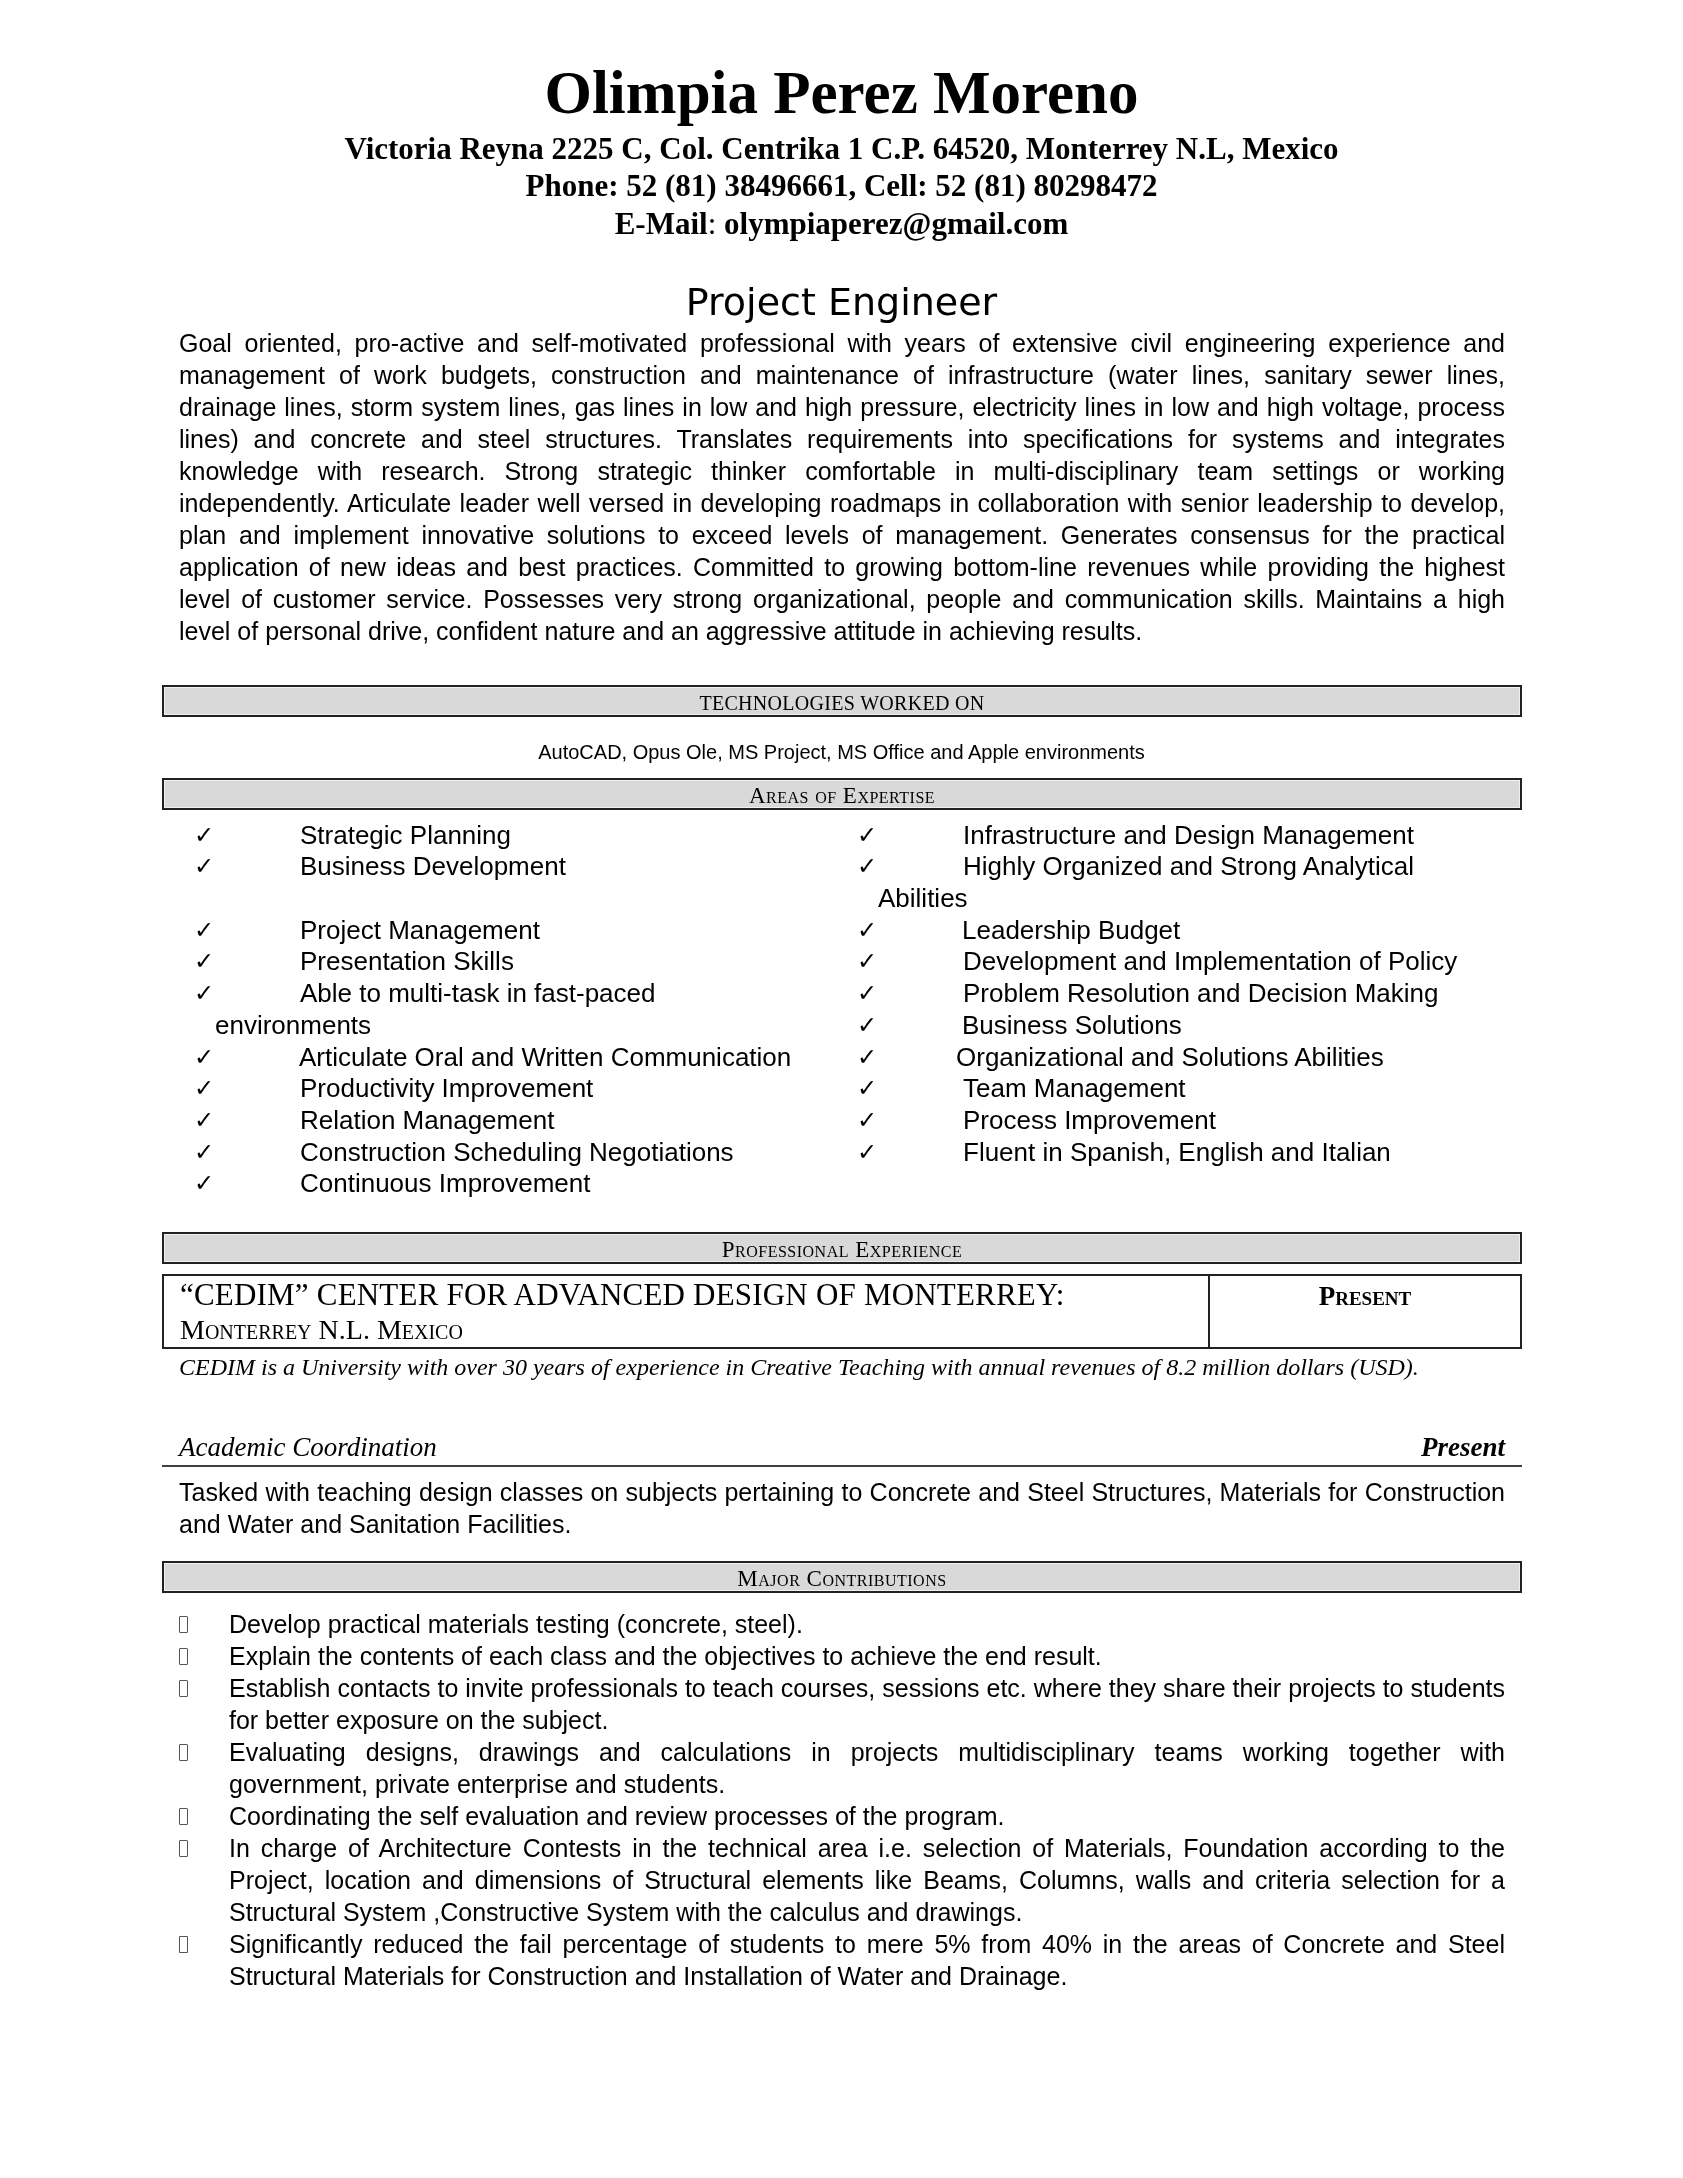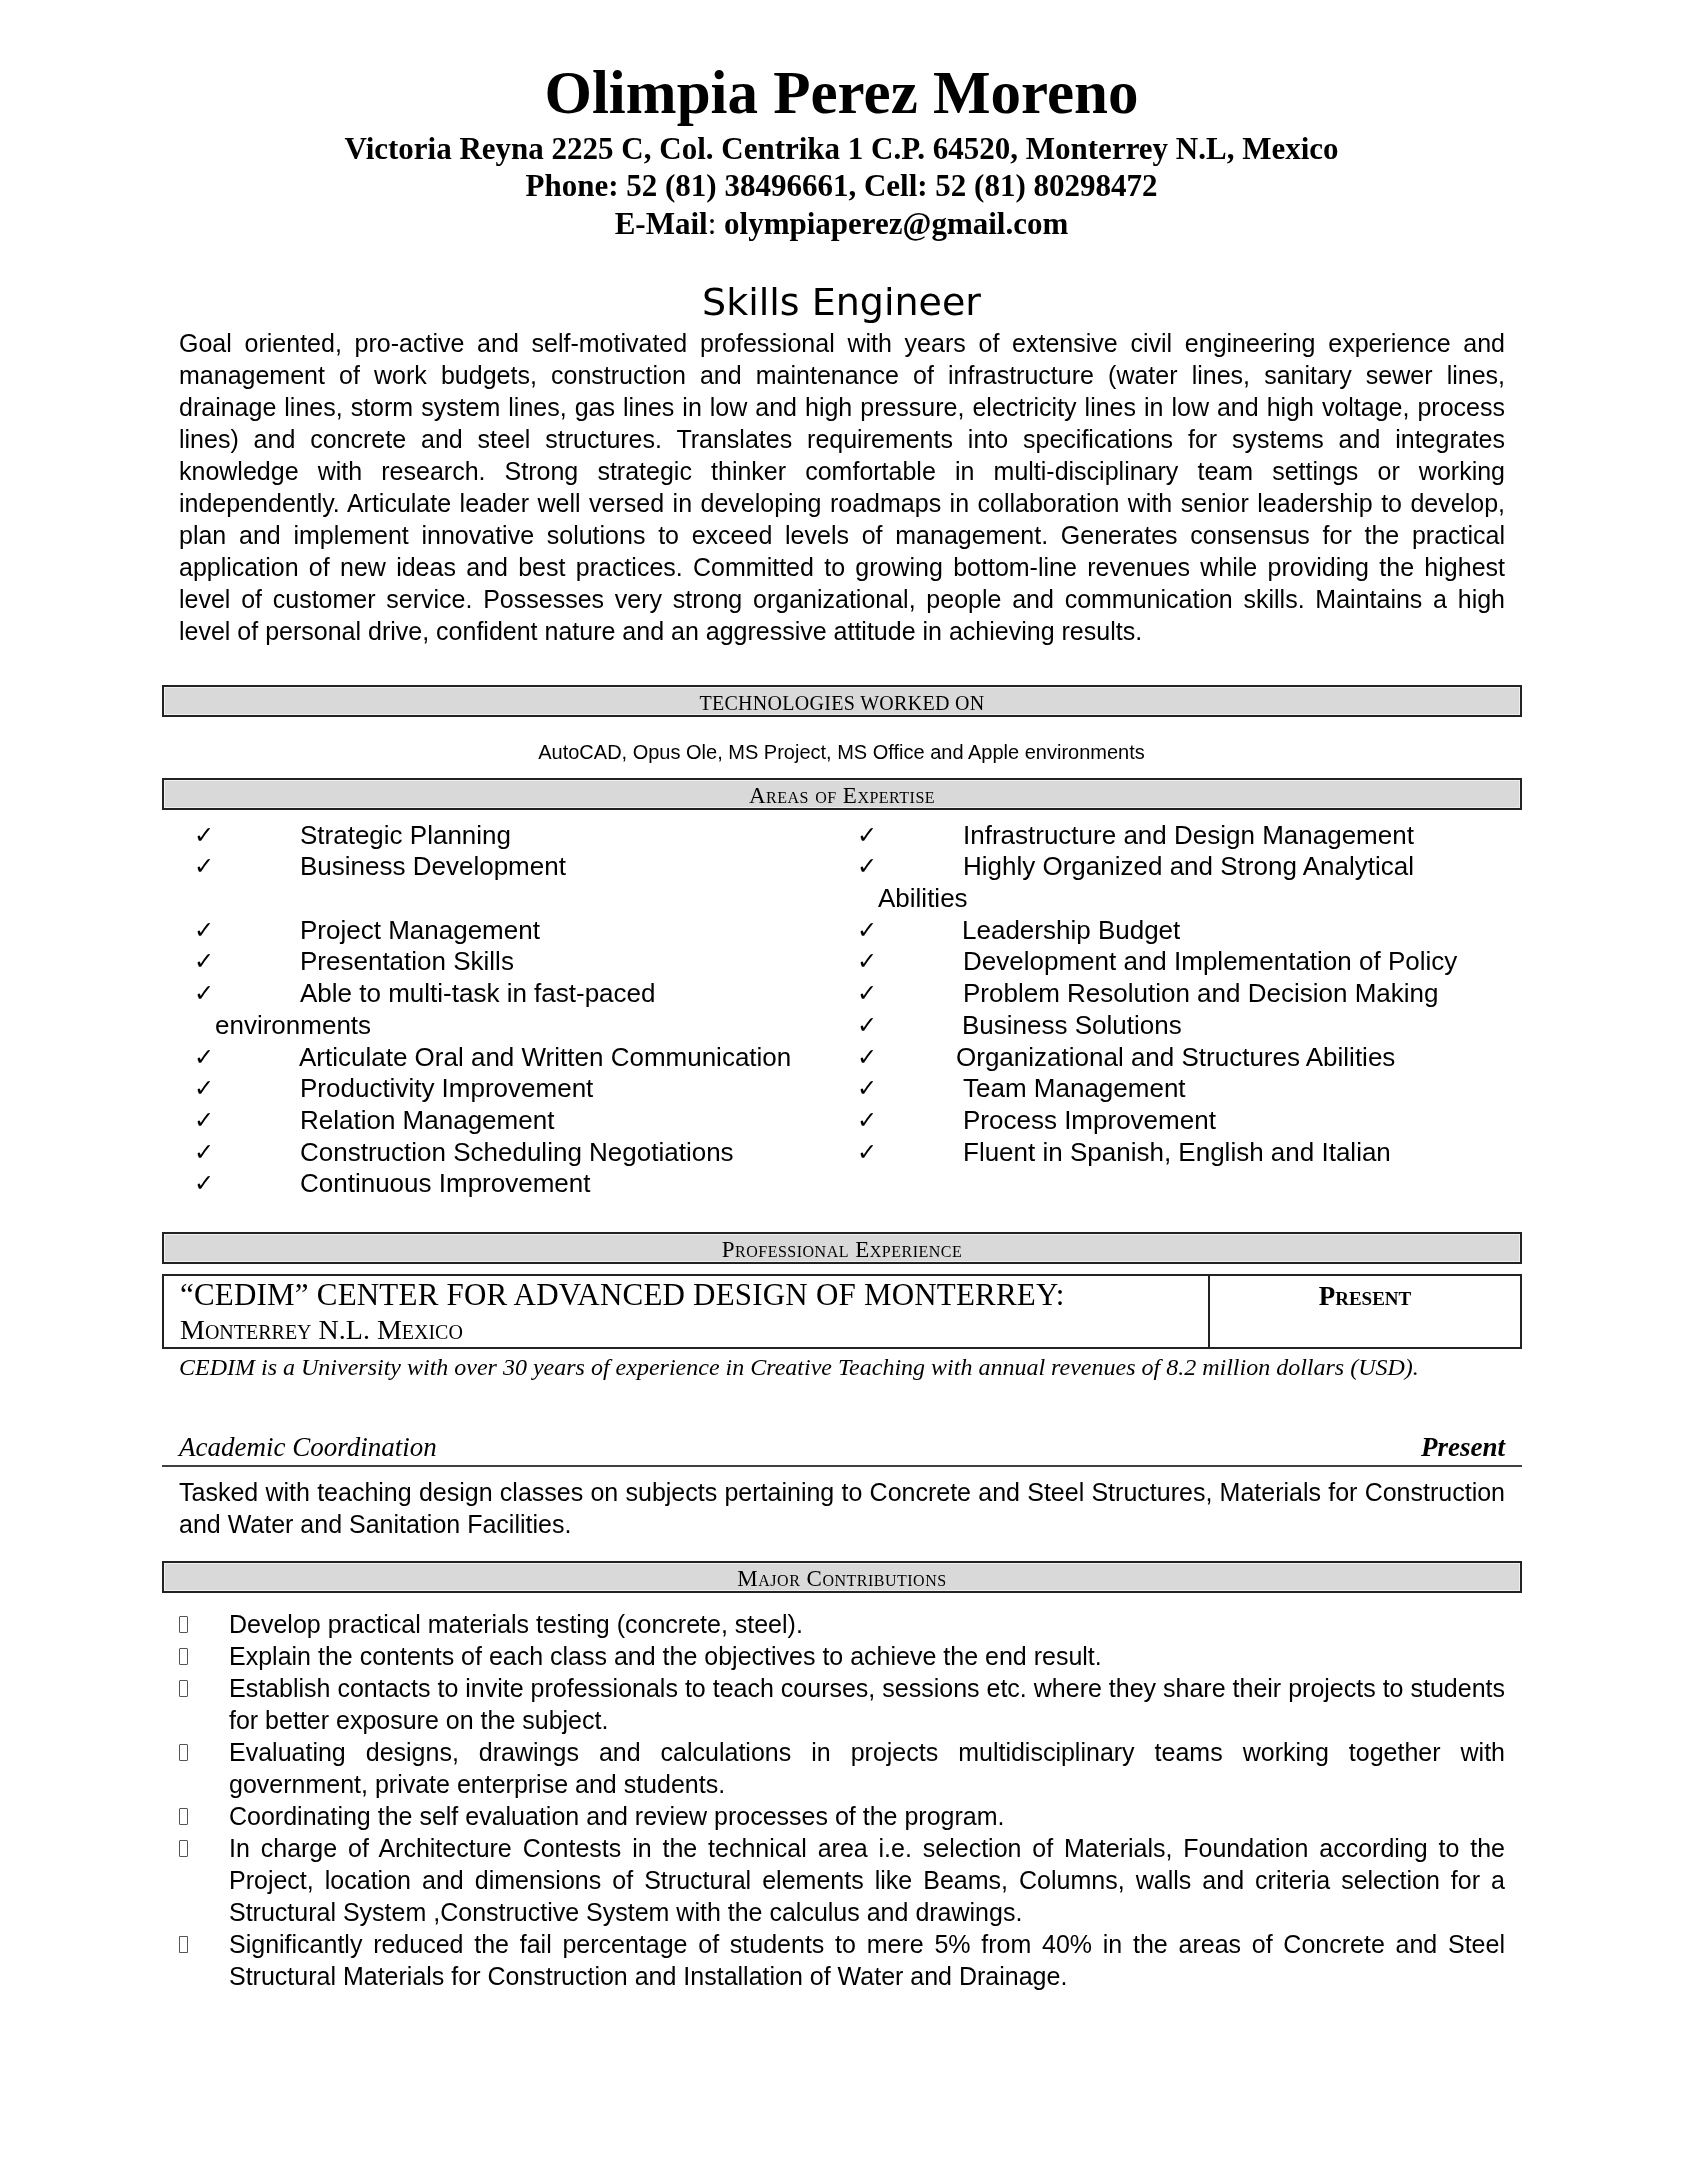--- a/index.html
+++ b/index.html
@@ -94,21 +94,21 @@
   }
 </style>
 </head>
 <body>
 
 <div id="name" class="abs center serif">Olimpia Perez Moreno</div>
 <div id="addr" class="abs center serif contact">Victoria Reyna 2225 C, Col. Centrika 1 C.P. 64520, Monterrey N.L, Mexico</div>
 <div id="phone" class="abs center serif contact">Phone: 52 (81) 38496661, Cell: 52 (81) 80298472</div>
 <div id="email" class="abs center serif contact"><span class="lbl">E-Mail</span><span class="colon">: </span><span>olympiaperez@gmail.com</span></div>
 
-<div id="role" class="abs center dv">Skills Engineer</div>
+<div id="role" class="abs center dv">Project Engineer</div>
 <div id="summary" class="abs para">Goal oriented, pro-active and self-motivated professional with years of extensive civil engineering experience and management of work budgets, construction and maintenance of infrastructure (water lines, sanitary sewer lines, drainage lines, storm system lines, gas lines in low and high pressure, electricity lines in low and high voltage, process lines) and concrete and steel structures. Translates requirements into specifications for systems and integrates knowledge with research. Strong strategic thinker comfortable in multi-disciplinary team settings or working independently. Articulate leader well versed in developing roadmaps in collaboration with senior leadership to develop, plan and implement innovative solutions to exceed levels of management. Generates consensus for the practical application of new ideas and best practices. Committed to growing bottom-line revenues while providing the highest level of customer service. Possesses very strong organizational, people and communication skills. Maintains a high level of personal drive, confident nature and an aggressive attitude in achieving results.</div>
 
 <div id="tech-bar" class="section-bar sm">TECHNOLOGIES WORKED ON</div>
 <div id="tech-text" class="abs center">AutoCAD, Opus Ole, MS Project, MS Office and Apple environments</div>
 
 <div id="exp-bar" class="section-bar">Areas of Expertise</div>
 
 <div>
   <span class="check" style="left:194px;top:819px">✓</span>
   <span class="exp-item" style="left:300px;top:819px">Strategic Planning</span>
@@ -141,21 +141,21 @@
   <span class="exp-item" style="left:878px;top:882px">Abilities</span>
   <span class="check" style="left:857px;top:914px">✓</span>
   <span class="exp-item" style="left:962px;top:914px">Leadership Budget</span>
   <span class="check" style="left:857px;top:945px">✓</span>
   <span class="exp-item" style="left:963px;top:945px">Development and Implementation of Policy</span>
   <span class="check" style="left:857px;top:977px">✓</span>
   <span class="exp-item" style="left:963px;top:977px">Problem Resolution and Decision Making</span>
   <span class="check" style="left:857px;top:1009px">✓</span>
   <span class="exp-item" style="left:962px;top:1009px">Business Solutions</span>
   <span class="check" style="left:857px;top:1041px">✓</span>
-  <span class="exp-item" style="left:956px;top:1041px">Organizational and Structures Abilities</span>
+  <span class="exp-item" style="left:956px;top:1041px">Organizational and Solutions Abilities</span>
   <span class="check" style="left:857px;top:1072px">✓</span>
   <span class="exp-item" style="left:963px;top:1072px">Team Management</span>
   <span class="check" style="left:857px;top:1104px">✓</span>
   <span class="exp-item" style="left:963px;top:1104px">Process Improvement</span>
   <span class="check" style="left:857px;top:1136px">✓</span>
   <span class="exp-item" style="left:963px;top:1136px">Fluent in Spanish, English and Italian</span>
 </div>
 
 <div id="pe-bar" class="section-bar">Professional Experience</div>
 

